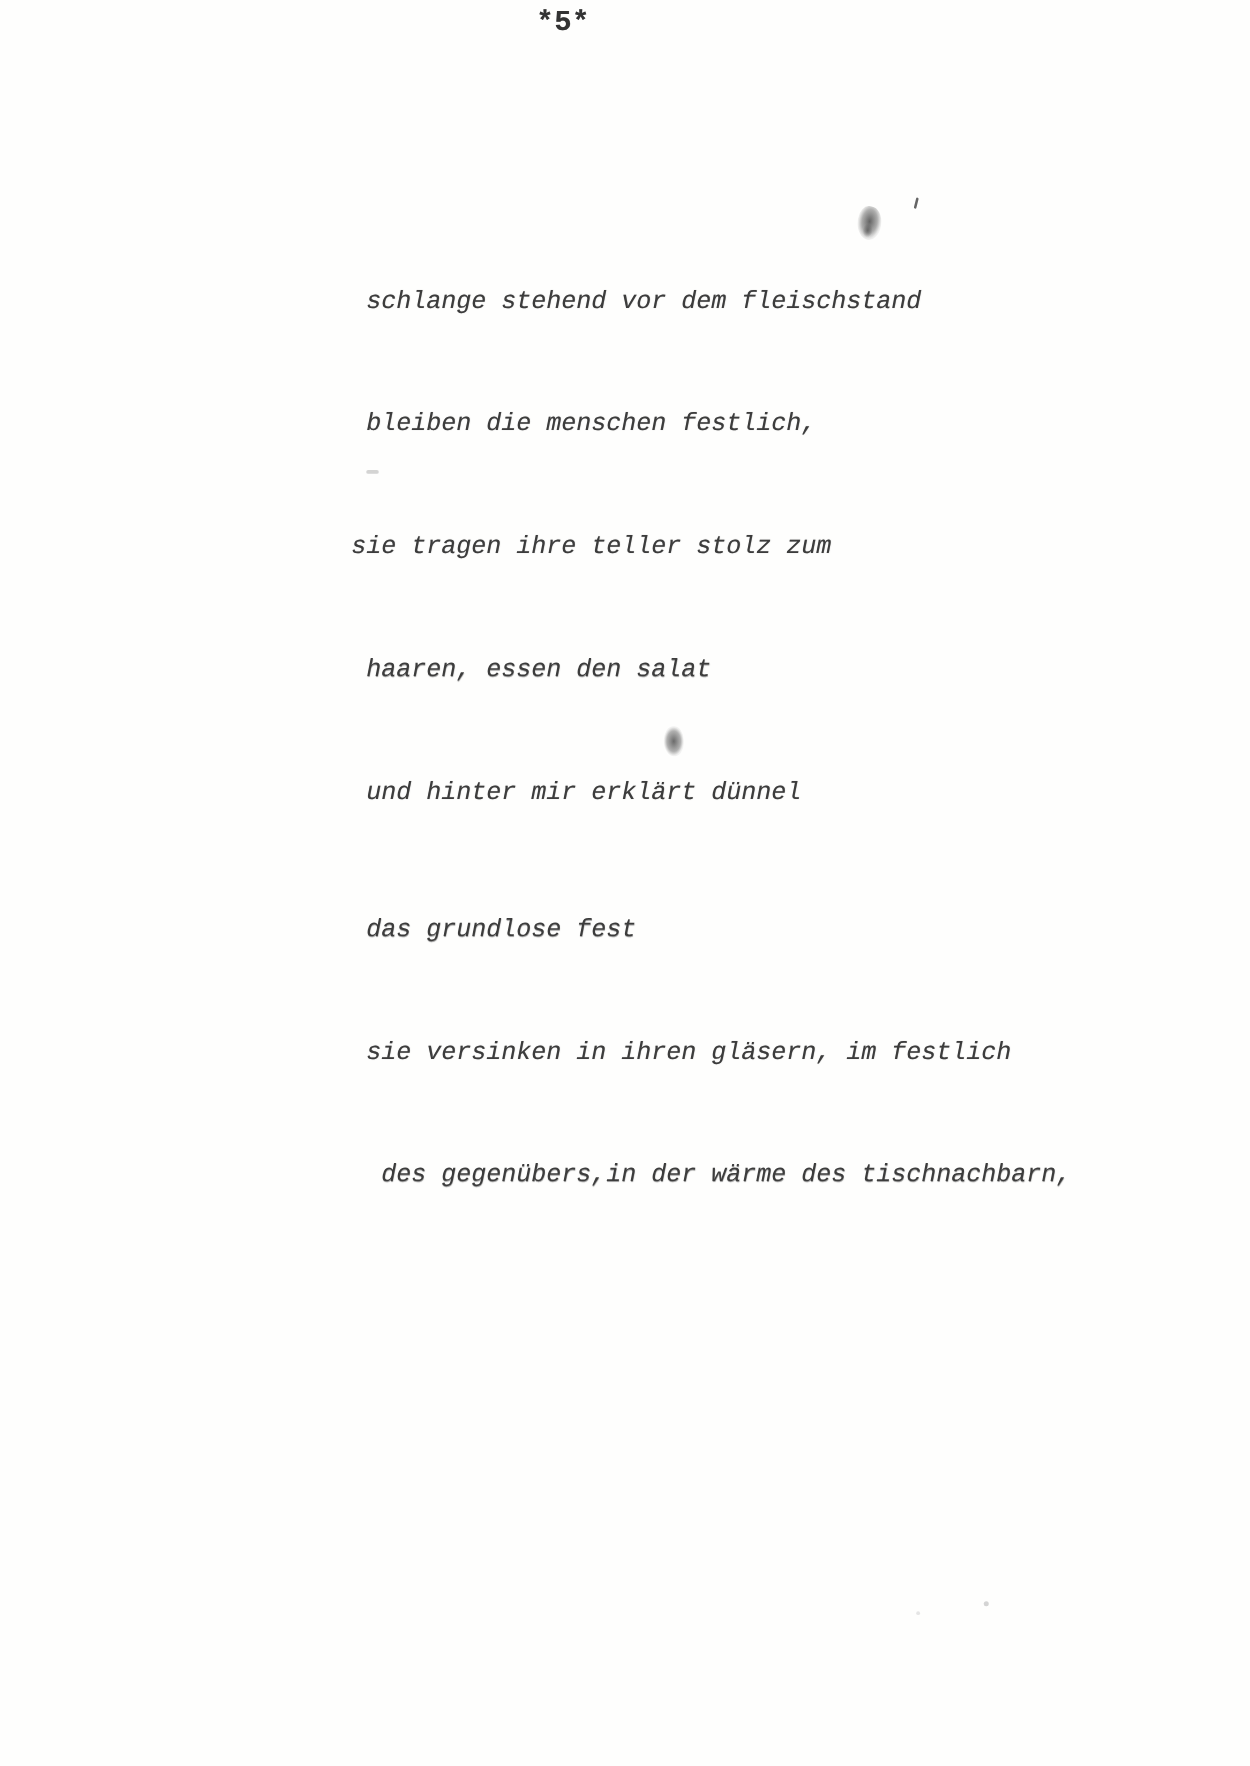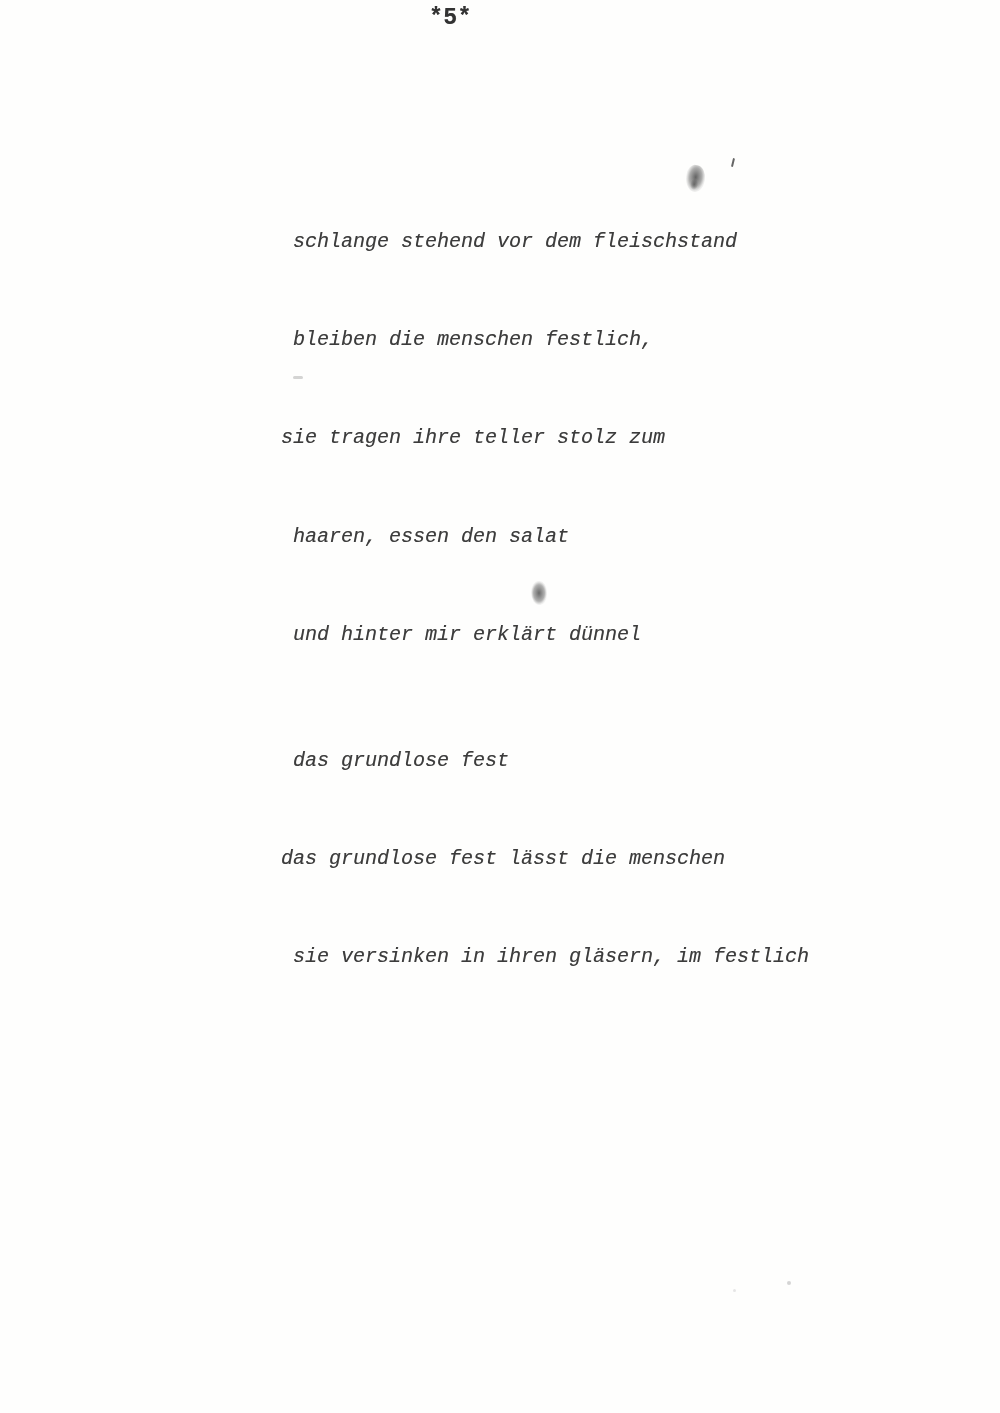--- a/index.html
+++ b/index.html
@@ -41,21 +41,21 @@
     color: #3c3c3c;
     white-space: pre;
     text-shadow: 0.2px 0.3px 0.6px rgba(60,60,60,0.5);
   }
   .poem .line {
     display: block;
     min-height: 32.8px;
     font-style: italic;
   }
   .poem .stanza-gap {
-    margin-top: 27px;
+    margin-top: 11px;
   }
   
   .smudge-fleischstand {
     position: absolute;
     left: 686px;
     top: 165px;
     width: 19px;
     height: 27px;
     background: radial-gradient(ellipse at 50% 45%,
       rgba(40,40,40,0.72) 0%,
@@ -140,22 +140,22 @@
 
   <div class="page-number">*5*</div>
 
   <div class="poem">
     <span class="line"> schlange stehend vor dem fleischstand</span>
     <span class="line"> bleiben die menschen festlich,</span>
     <span class="line">sie tragen ihre teller stolz zum</span>
     <span class="line"> haaren, essen den salat</span>
     <span class="line"> und hinter mir erklärt dünnel</span>
     <span class="line stanza-gap"> das grundlose fest</span>
-    <span class="line">das grundlose fest lässt die menschen</span>
     <span class="line"> sie versinken in ihren gläsern, im festlich</span>
+    <span class="line">  des gegenübers,in der wärme des tischnachbarn,</span>
     
     
     
     
   </div>
 
   <div class="smudge-fleischstand"></div>
   <div class="tick-mark"></div>
   <div class="smudge-blumentoepfchen"></div>
   <div class="faint-dash"></div>

